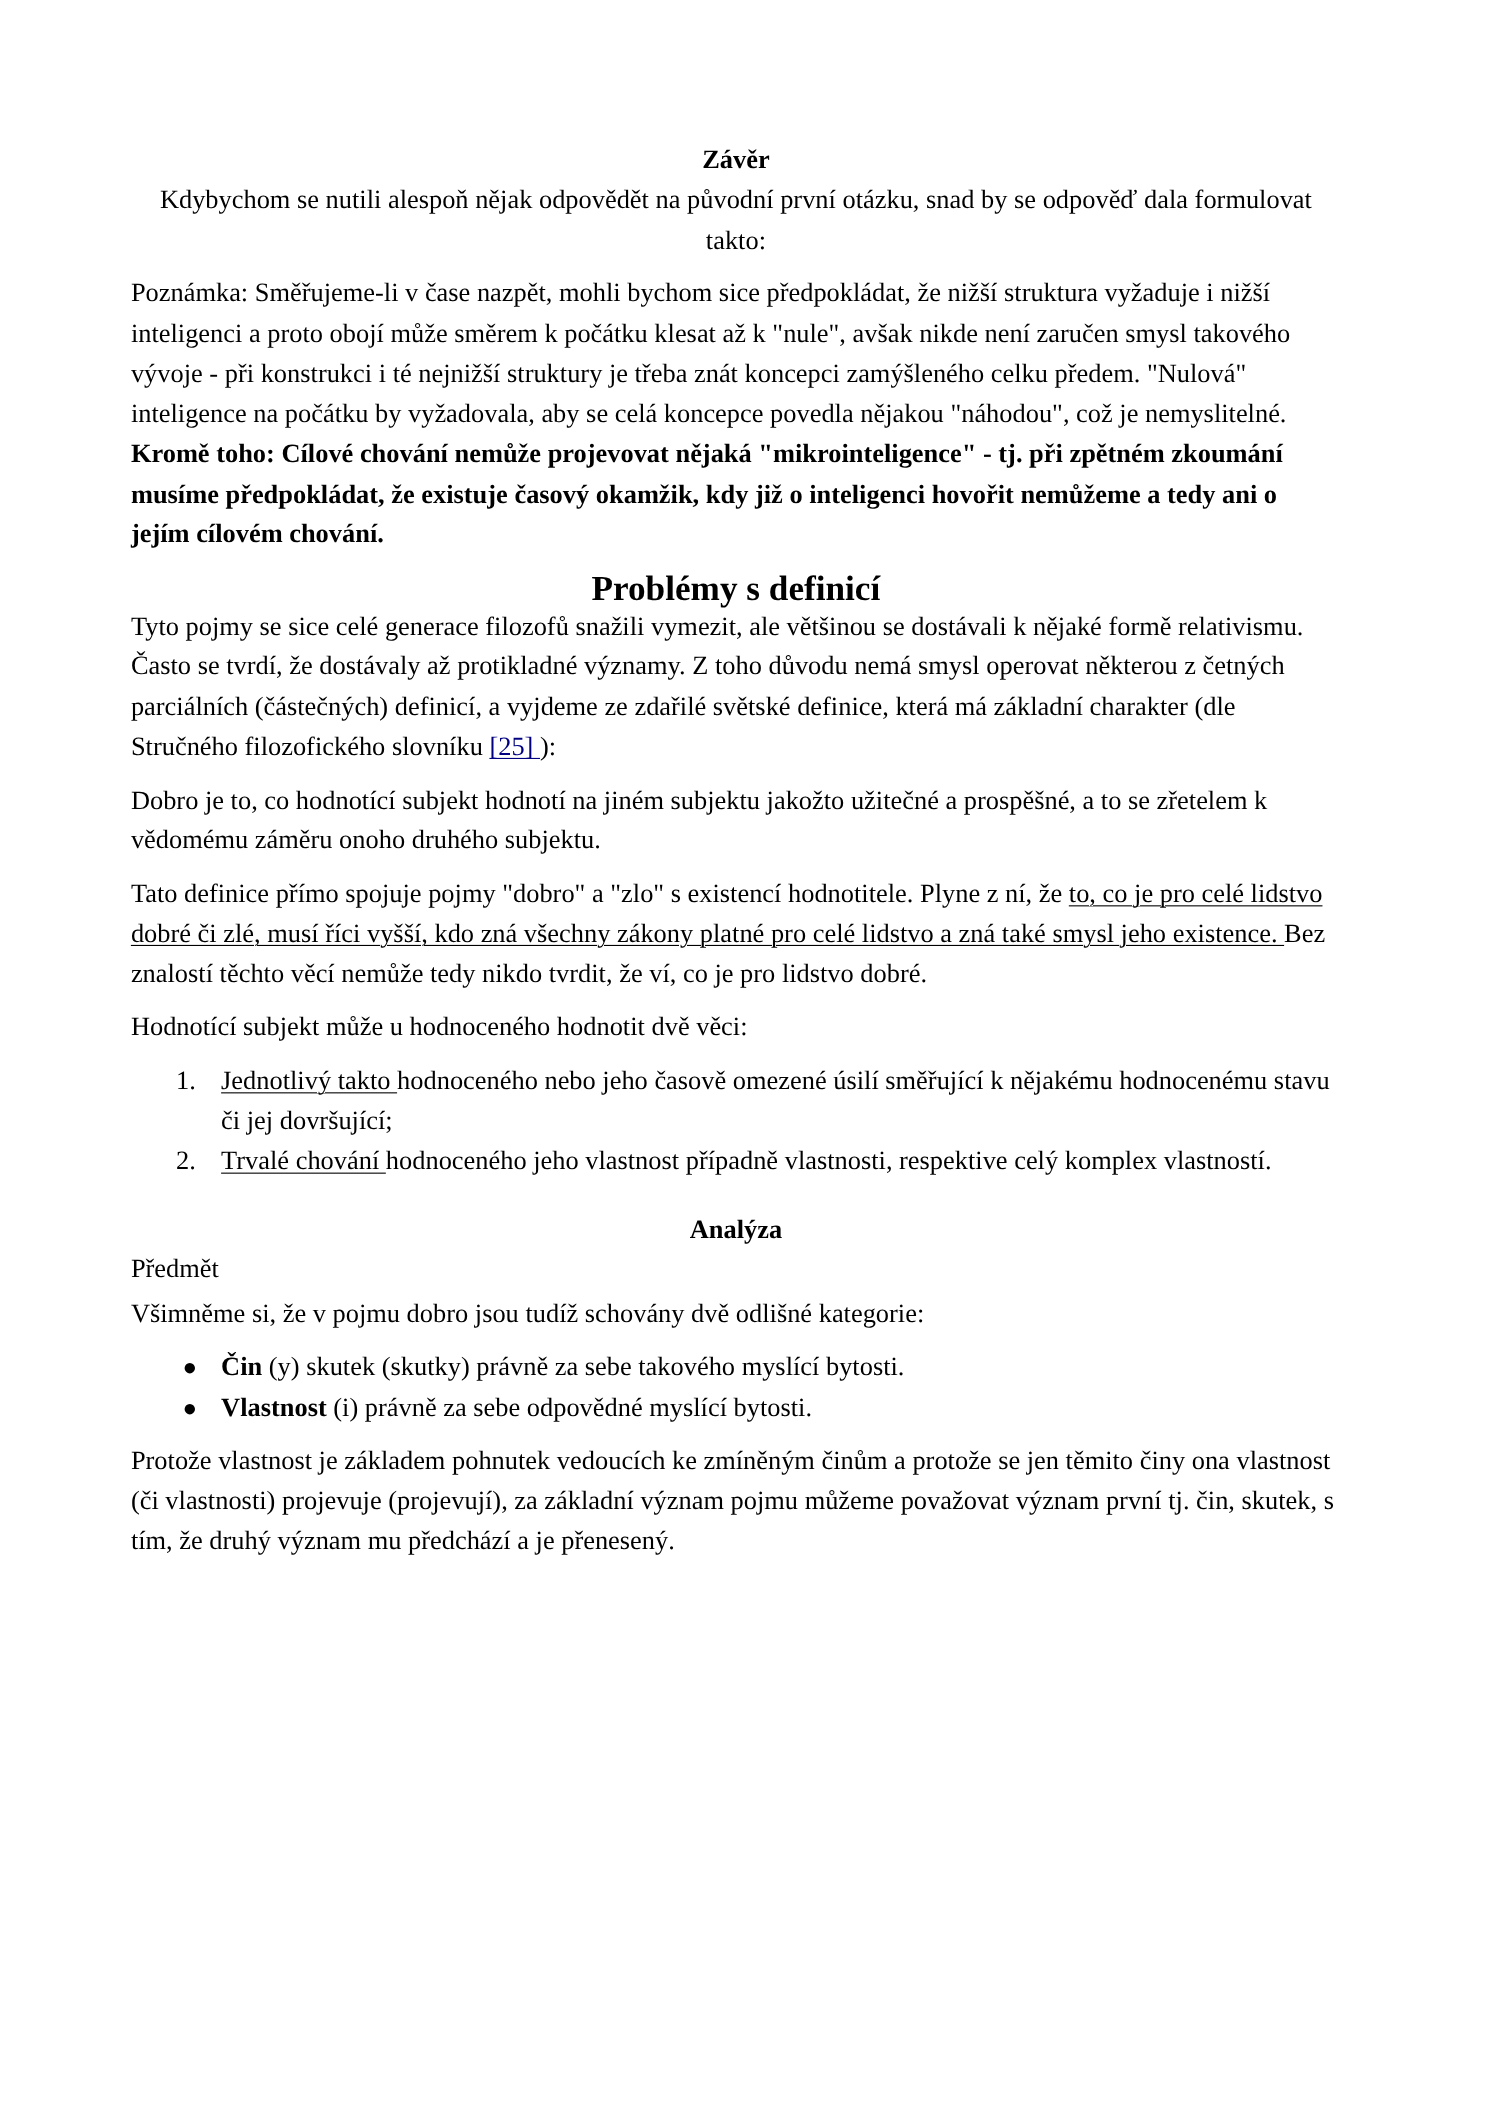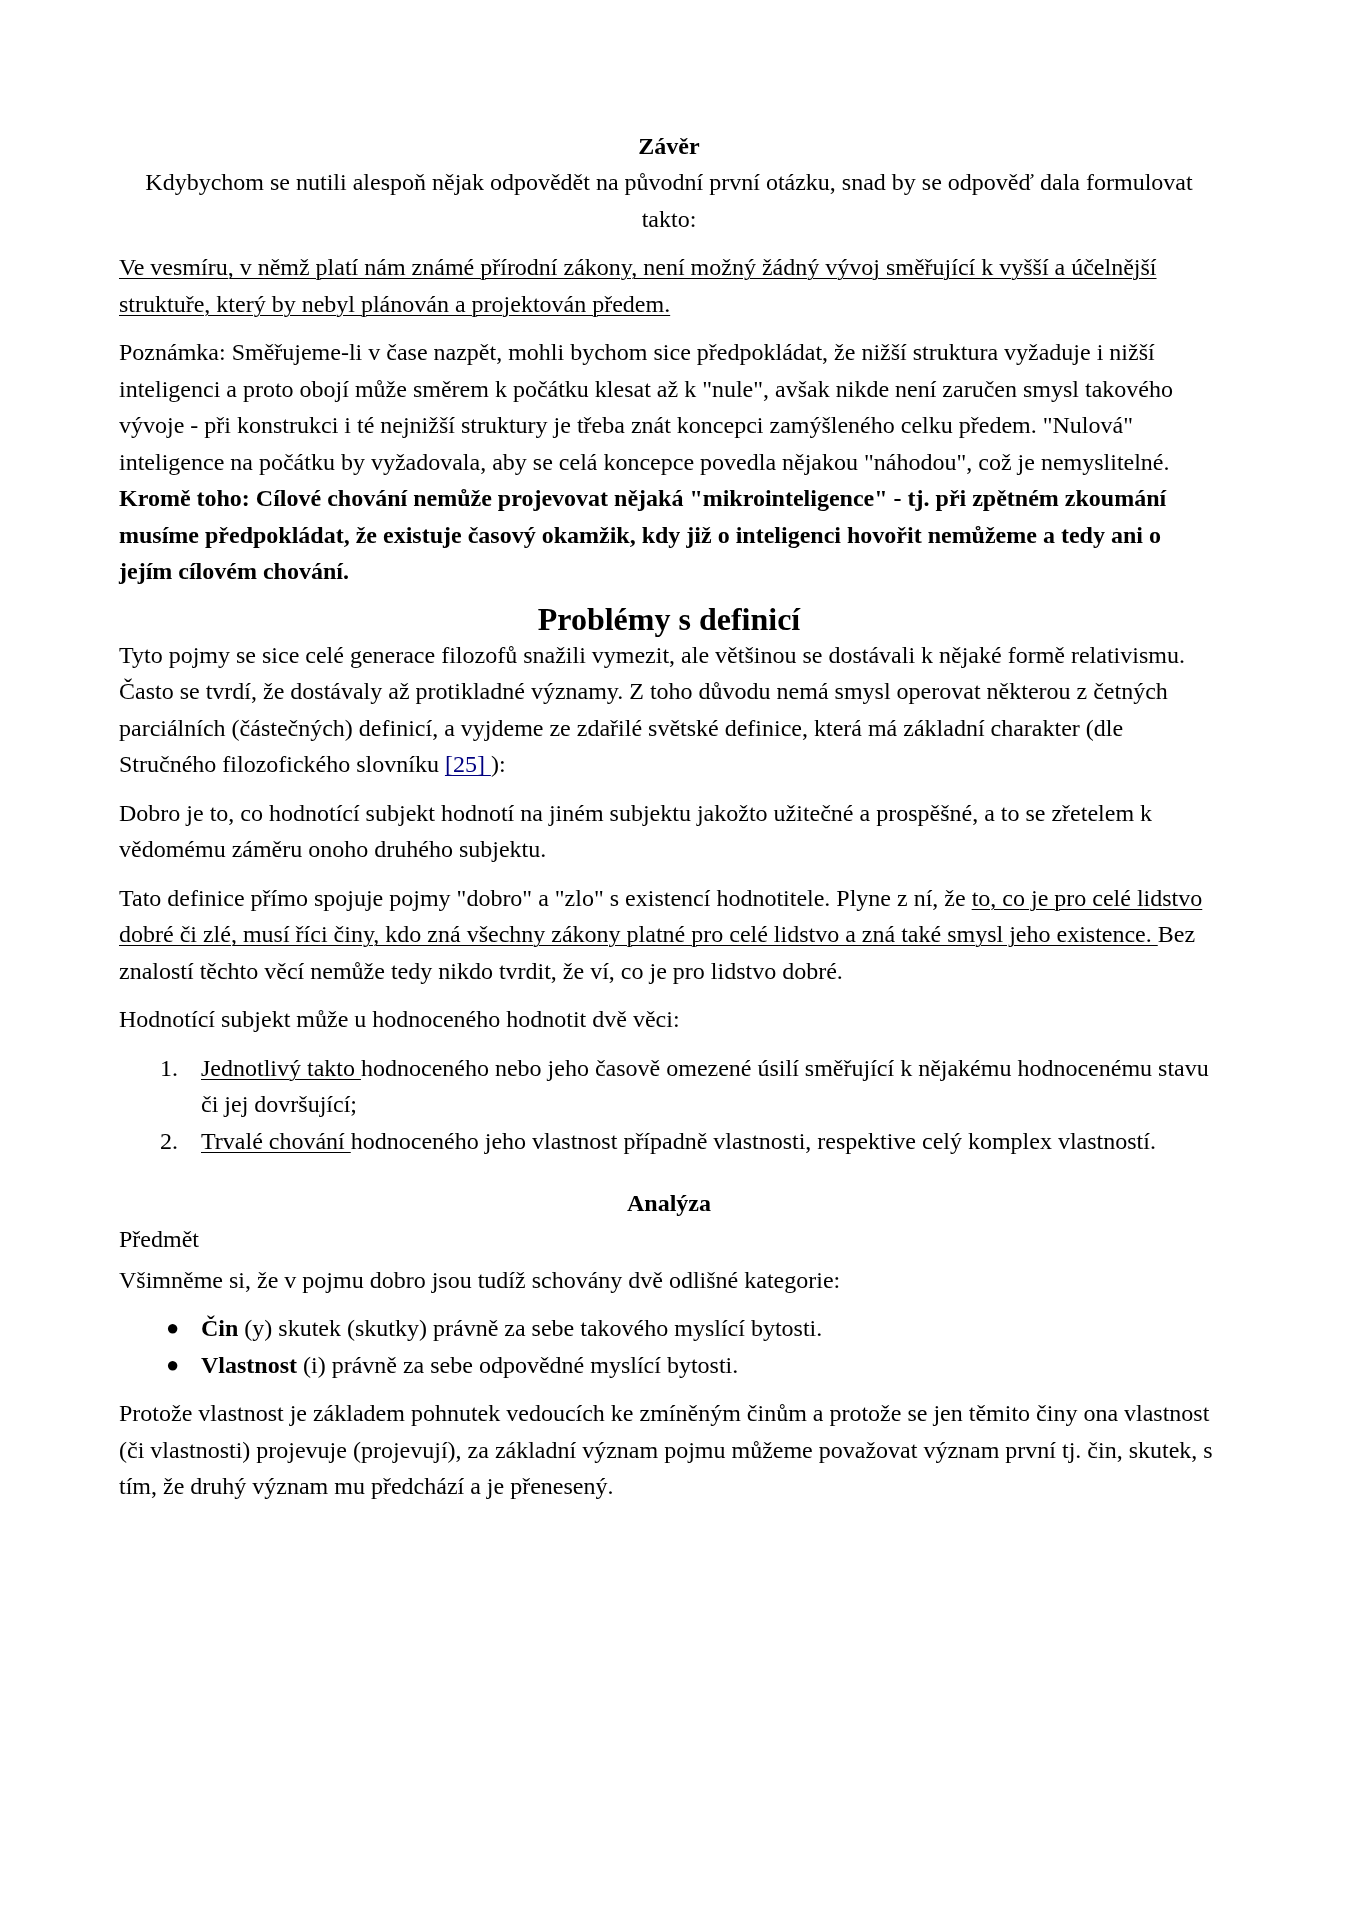--- a/index.html
+++ b/index.html
@@ -63,37 +63,36 @@
   </style>
 </head>
 <body>
 
 <div class="page">
 
   <h1 class="heading" style="font-size:24px;line-height:36px;margin-bottom:0;">Závěr</h1>
 
   <p class="p" style="margin-top:0;text-align:center;">Kdybychom se nutili alespoň nějak odpovědět na původní první otázku, snad by se odpověď dala formulovat takto:</p>
 
-  <p class="p u" style="margin-top:12px;">Ve vesmíru, v němž platí nám známé přírodní zákony, není možný žádný vývoj směřující k vyšší a účelnější struktuře, který by nebyl plánován a projektován předem.</p>
 
   <p class="p" style="margin-top:12px;">
     <span>Poznámka: Směřujeme-li v čase nazpět, mohli bychom sice předpokládat, že nižší struktura vyžaduje i nižší inteligenci a proto obojí může směrem k počátku klesat až k "nule", avšak nikde není zaručen smysl takového vývoje - při konstrukci i té nejnižší struktury je třeba znát koncepci zamýšleného celku předem. "Nulová" inteligence na počátku by vyžadovala, aby se celá koncepce povedla nějakou "náhodou", což je nemyslitelné. </span><span class="b">Kromě toho: Cílové chování nemůže projevovat nějaká "mikrointeligence" - tj. při zpětném zkoumání musíme předpokládat, že existuje časový okamžik, kdy již o inteligenci hovořit nemůžeme a tedy ani o jejím cílovém chování.</span>
   </p>
 
 
   <h3 class="heading" style="font-size:32px;line-height:36px;margin-top:11px;">Problémy s definicí</h3>
 
   <p class="p" style="margin-top:0;">
     <span>Tyto pojmy se sice celé generace filozofů snažili vymezit, ale většinou se dostávali k nějaké formě relativismu. Často se tvrdí, že dostávaly až protikladné významy. Z toho důvodu nemá smysl operovat některou z četných parciálních (částečných) definicí, a vyjdeme ze zdařilé světské definice, která má základní charakter (dle Stručného filozofického slovníku </span><a class="ref" href="#">[25] </a><span>):</span>
   </p>
 
   <p class="p i" style="margin-top:12px;">Dobro je to, co hodnotící subjekt hodnotí na jiném subjektu jakožto užitečné a prospěšné, a to se zřetelem k vědomému záměru onoho druhého subjektu.</p>
 
   <p class="p" style="margin-top:12px;">
-    <span>Tato definice přímo spojuje pojmy "dobro" a "zlo" s existencí hodnotitele. Plyne z ní, že </span><span class="u">to, co je pro celé lidstvo dobré či zlé, musí říci činy, kdo zná všechny zákony platné pro celé lidstvo a zná také smysl jeho existence. </span><span>Bez znalostí těchto věcí nemůže tedy nikdo tvrdit, že ví, co je pro lidstvo dobré.</span>
+    <span>Tato definice přímo spojuje pojmy "dobro" a "zlo" s existencí hodnotitele. Plyne z ní, že </span><span class="u">to, co je pro celé lidstvo dobré či zlé, musí říci vyšší, kdo zná všechny zákony platné pro celé lidstvo a zná také smysl jeho existence. </span><span>Bez znalostí těchto věcí nemůže tedy nikdo tvrdit, že ví, co je pro lidstvo dobré.</span>
   </p>
 
   <p class="p" style="margin-top:12px;">Hodnotící subjekt může u hodnoceného hodnotit dvě věci:</p>
 
   <ol class="numbered" style="margin-top:12px;">
     <li class="li">
       <span class="marker">1.</span>
       <span class="u">Jednotlivý takto </span><span>hodnoceného nebo jeho časově omezené úsilí směřující k nějakému hodnocenému stavu či jej dovršující;</span>
     </li>
     <li class="li">

